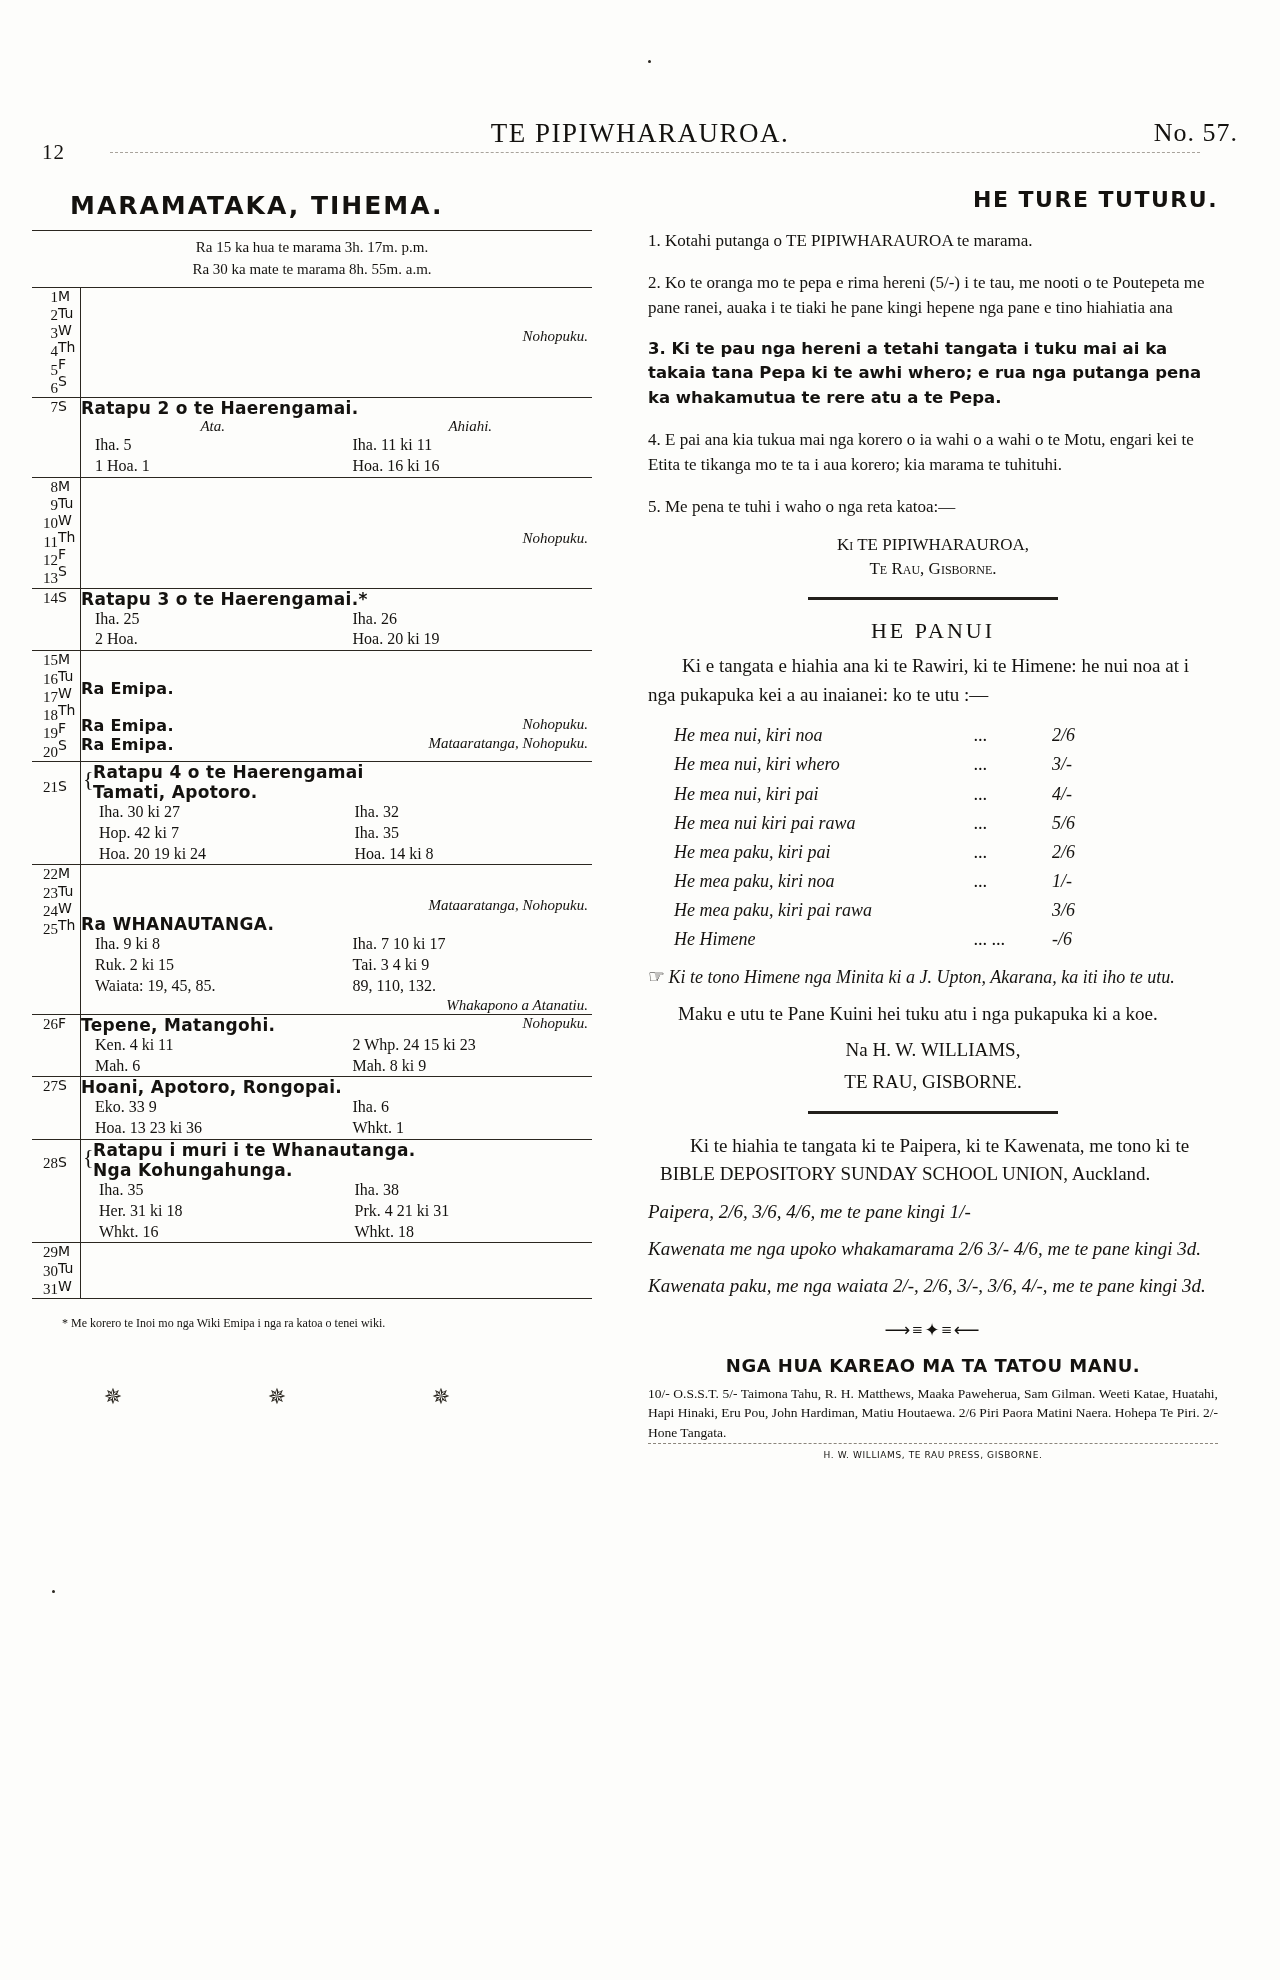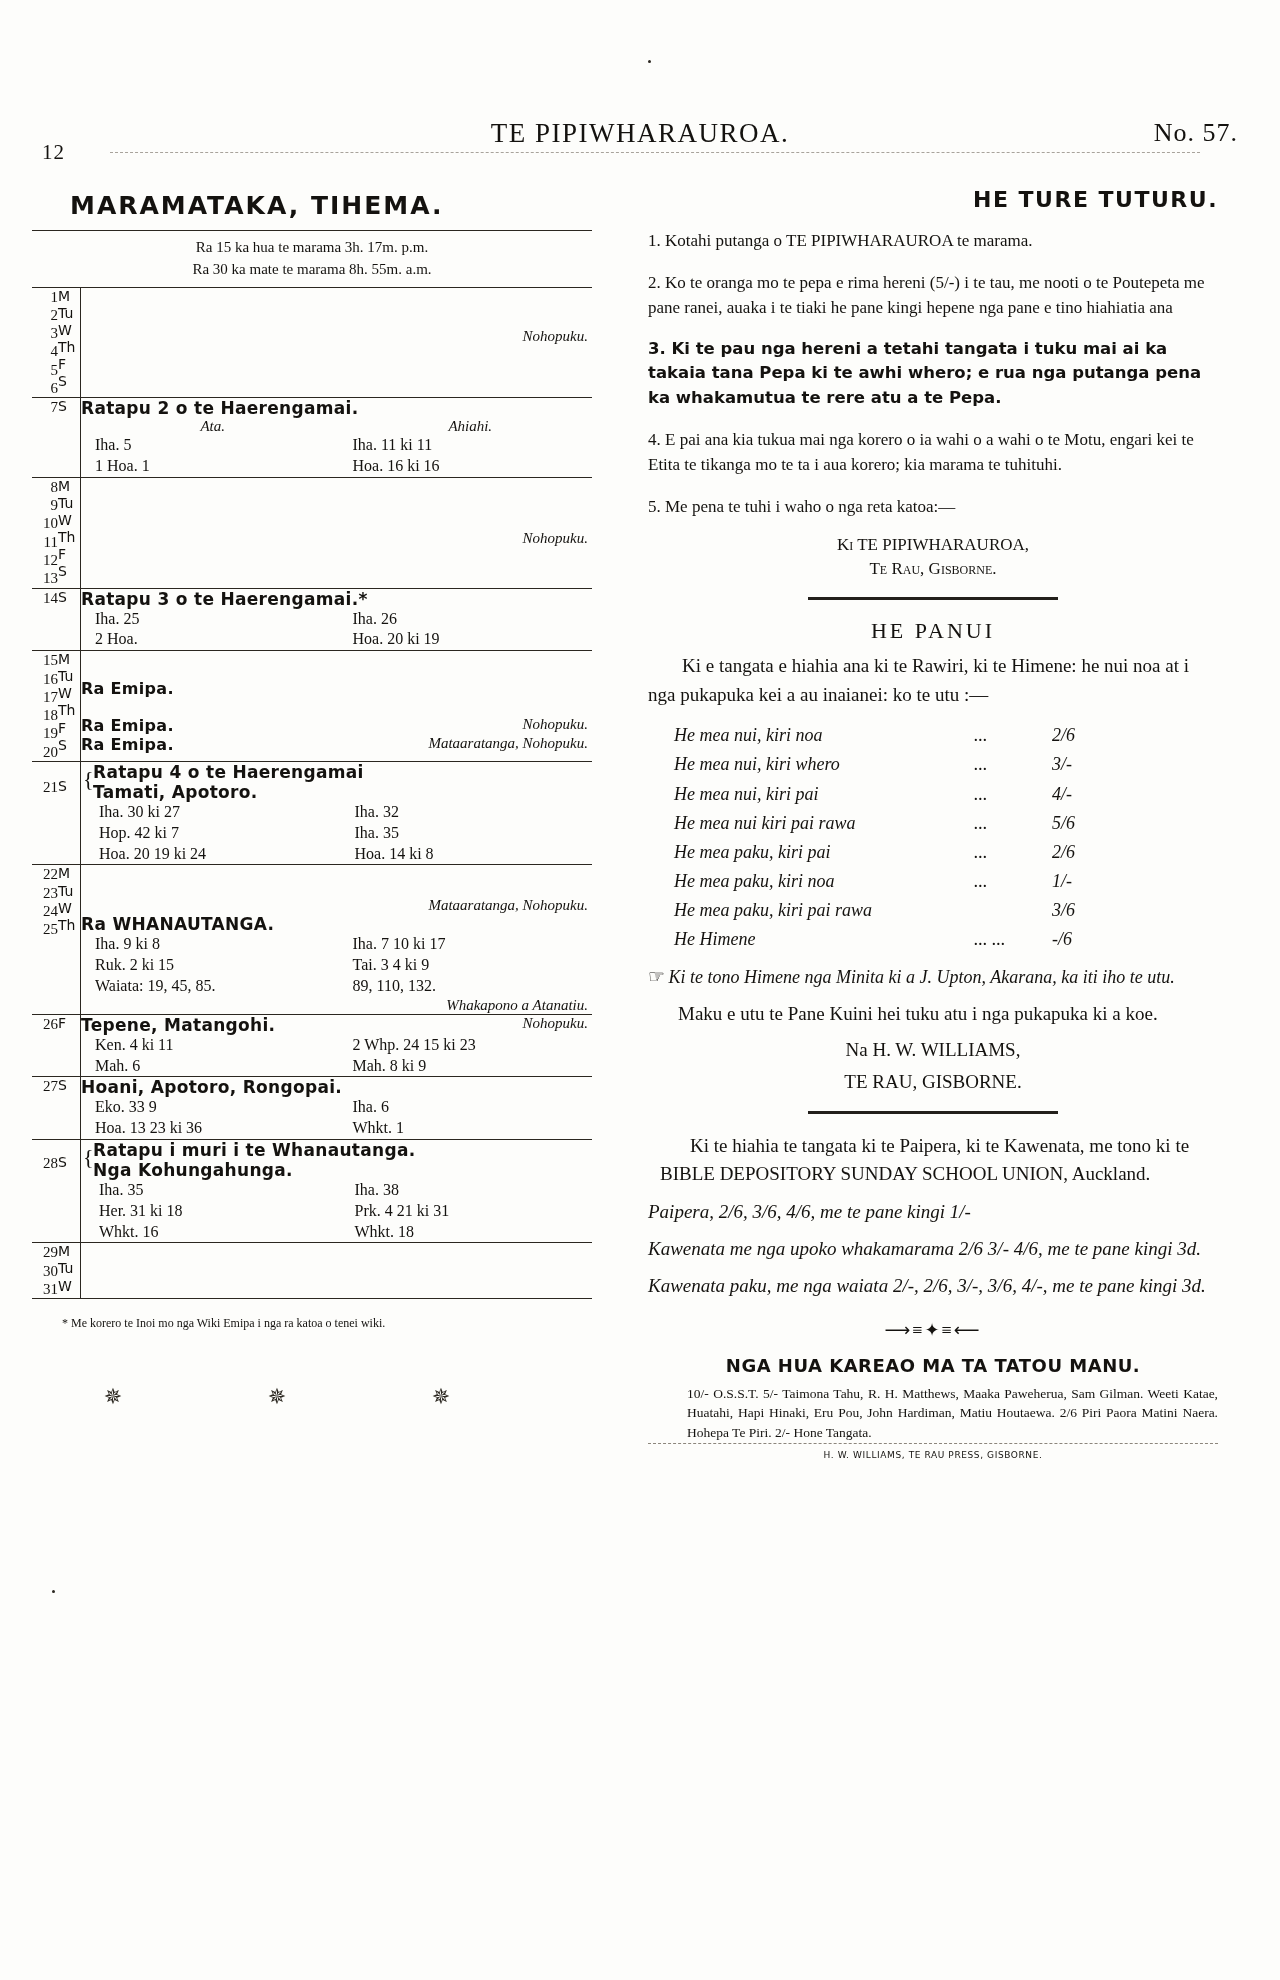--- a/index.html
+++ b/index.html
@@ -131,21 +131,21 @@
   .sigbig{text-align:center;font-size:19px;margin-top:10px;}
   .blockfin{font-size:19px;line-height:1.5;margin-top:6px;margin-left:12px;}
   .ital-block{font-style:italic;font-size:19px;line-height:1.55;margin-top:8px;}
   .flourish{
     text-align:center;font-size:18px;letter-spacing:2px;margin:18px 0 14px 0;
   }
   .hua-title{
     font-family:"DejaVu Sans",sans-serif;font-weight:bold;
     font-size:18px;letter-spacing:.5px;text-align:center;margin-top:4px;
   }
-  .hua-body{font-size:13.5px;line-height:1.45;margin-top:8px;text-align:justify;margin-left:39px;}
+  .hua-body{font-size:13.5px;line-height:1.45;margin-top:8px;text-align:justify;}
   .imprint{
     border-top:1px dashed #8c867c;padding-top:6px;
     text-align:center;font-size:9px;letter-spacing:.6px;
     font-family:"DejaVu Sans",sans-serif;
   }
   .dot{position:absolute;width:3px;height:3px;background:#2b2720;border-radius:50%;}
 </style>
 </head>
 <body>
 

